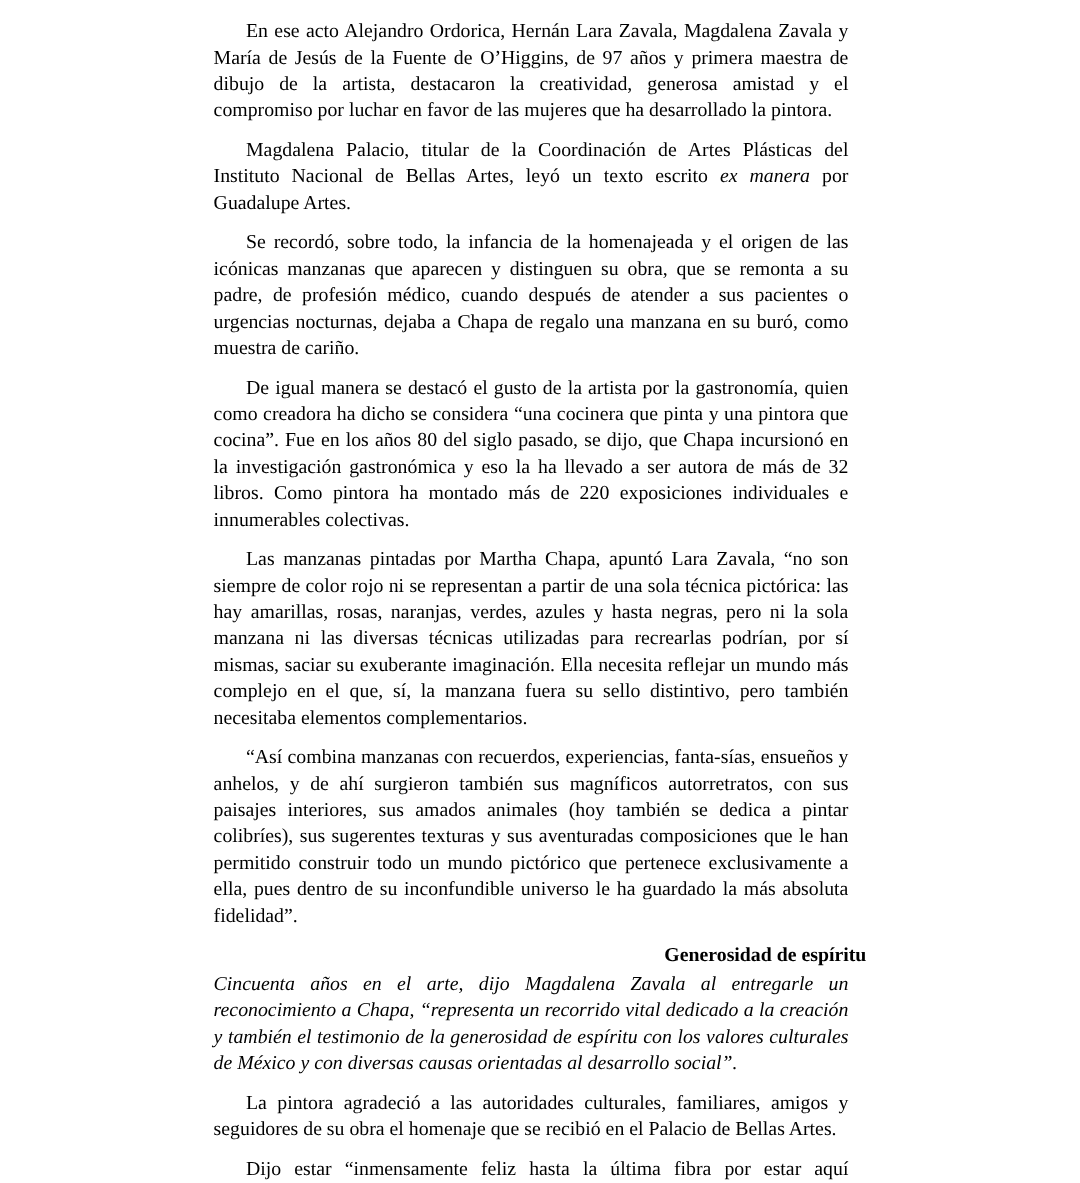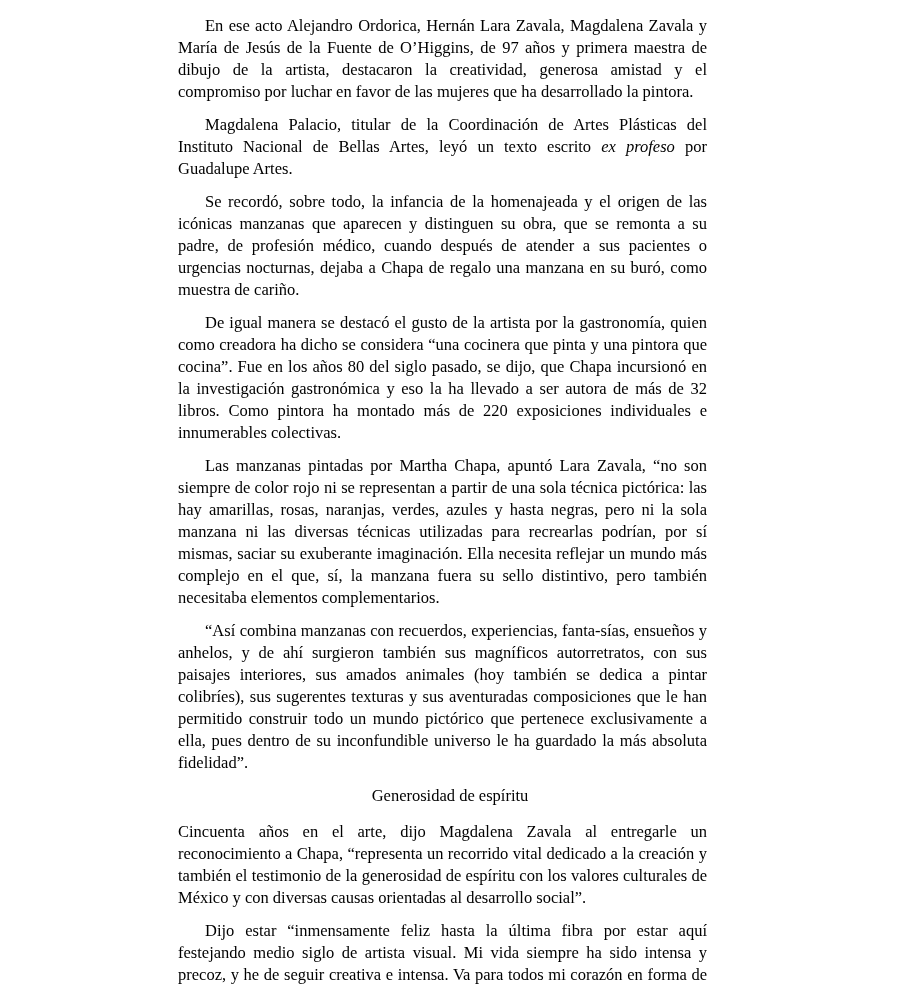--- a/index.html
+++ b/index.html
@@ -23,40 +23,42 @@
     line-height: 22px;
     color: #000000;
   }
   .doc-body p {
     margin: 0 15px 11px 0;
     text-align: justify;
     text-indent: 27px;
   }
   .doc-body p.no-indent {
     text-indent: 0;
+    font-style: italic;
   }
   .doc-body h2 {
     font-size: 16.5px;
     line-height: 22px;
-    font-weight: normal;
-    margin: 0 0 14px 0;
-    text-align: center;
+    font-weight: bold;
+    margin: 0 0 2px 0;
+    text-align: right;
   }
   .doc-body em {
     font-style: italic;
   }
 </style>
 </head>
 <body>
 
 <div class="page">
   <div class="doc-body">
       <p><span>En ese acto Alejandro Ordorica, Hernán Lara Zavala, Magdalena Zavala y María de Jesús de la Fuente de O’Higgins, de 97 años y primera maestra de dibujo de la artista, destacaron la creatividad, generosa amistad y el compromiso por luchar en favor de las mujeres que ha desarrollado la pintora.</span></p>
-      <p><span>Magdalena Palacio, titular de la Coordinación de Artes Plásticas del Instituto Nacional de Bellas Artes, leyó un texto escrito </span><em>ex profeso</em><span> por Guadalupe Artes.</span></p>
+      <p><span>Magdalena Palacio, titular de la Coordinación de Artes Plásticas del Instituto Nacional de Bellas Artes, leyó un texto escrito </span><em>ex manera</em><span> por Guadalupe Artes.</span></p>
       <p><span>Se recordó, sobre todo, la infancia de la homenajeada y el origen de las icónicas manzanas que aparecen y distinguen su obra, que se remonta a su padre, de profesión médico, cuando después de atender a sus pacientes o urgencias nocturnas, dejaba a Chapa de regalo una manzana en su buró, como muestra de cariño.</span></p>
       <p><span>De igual manera se destacó el gusto de la artista por la gastronomía, quien como creadora ha dicho se considera “una cocinera que pinta y una pintora que cocina”. Fue en los años 80 del siglo pasado, se dijo, que Chapa incursionó en la investigación gastronómica y eso la ha llevado a ser autora de más de 32 libros. Como pintora ha montado más de 220 exposiciones individuales e innumerables colectivas.</span></p>
       <p><span>Las manzanas pintadas por Martha Chapa, apuntó Lara Zavala, “no son siempre de color rojo ni se representan a partir de una sola técnica pictórica: las hay amarillas, rosas, naranjas, verdes, azules y hasta negras, pero ni la sola manzana ni las diversas técnicas utilizadas para recrearlas podrían, por sí mismas, saciar su exuberante imaginación. Ella necesita reflejar un mundo más complejo en el que, sí, la manzana fuera su sello distintivo, pero también necesitaba elementos complementarios.</span></p>
       <p><span>“Así combina manzanas con recuerdos, experiencias, fanta-sías, ensueños y anhelos, y de ahí surgieron también sus magníficos autorretratos, con sus paisajes interiores, sus amados animales (hoy también se dedica a pintar colibríes), sus sugerentes texturas y sus aventuradas composiciones que le han permitido construir todo un mundo pictórico que pertenece exclusivamente a ella, pues dentro de su inconfundible universo le ha guardado la más absoluta fidelidad”.</span></p>
       <h2><span>Generosidad de espíritu</span></h2>
       <p class="no-indent"><span>Cincuenta años en el arte, dijo Magdalena Zavala al entregarle un reconocimiento a Chapa, “representa un recorrido vital dedicado a la creación y también el testimonio de la generosidad de espíritu con los valores culturales de México y con diversas causas orientadas al desarrollo social”.</span></p>
+      <p><span>La pintora agradeció a las autoridades culturales, familiares, amigos y seguidores de su obra el homenaje que se recibió en el Palacio de Bellas Artes.</span></p>
       <p><span>Dijo estar “inmensamente feliz hasta la última fibra por estar aquí festejando medio siglo de artista visual. Mi vida siempre ha sido intensa y precoz, y he de seguir creativa e intensa. Va para todos mi corazón en forma de manzana”.</span></p>
     </div>
 </div>
 
 </body></html>

